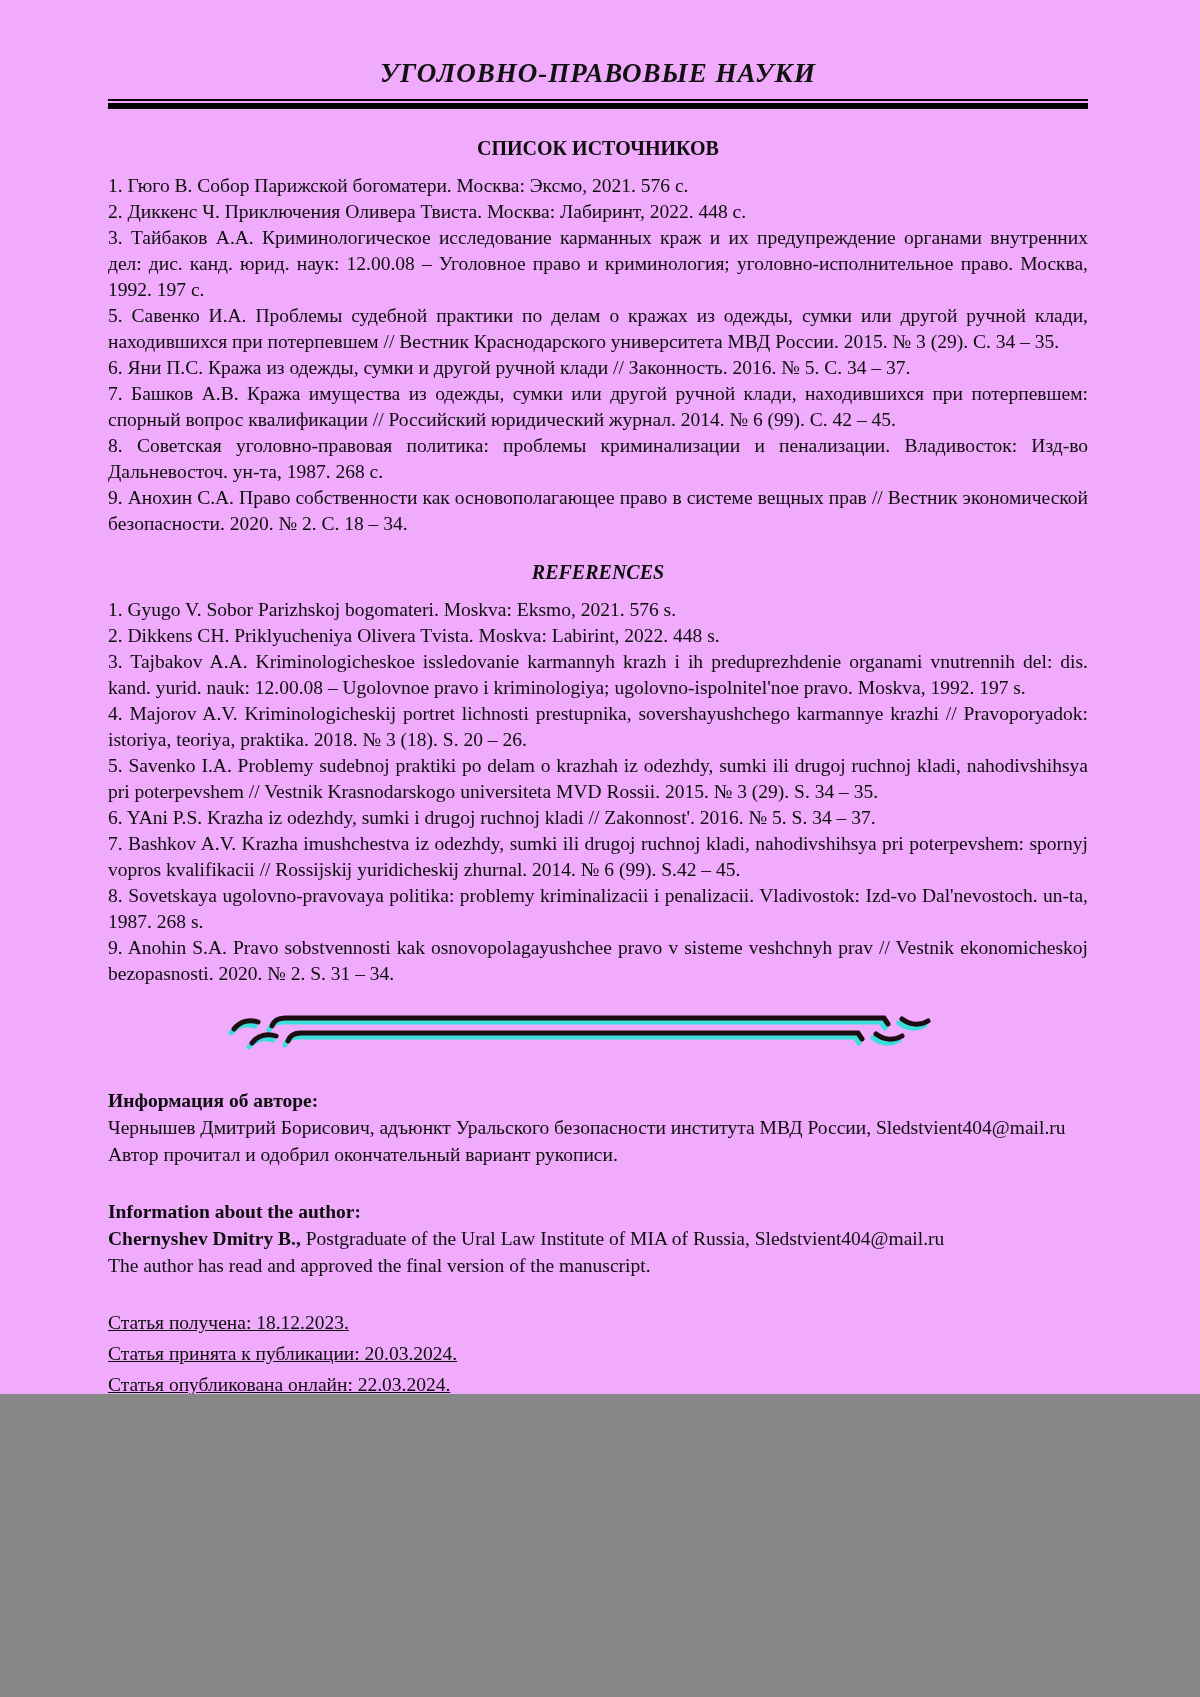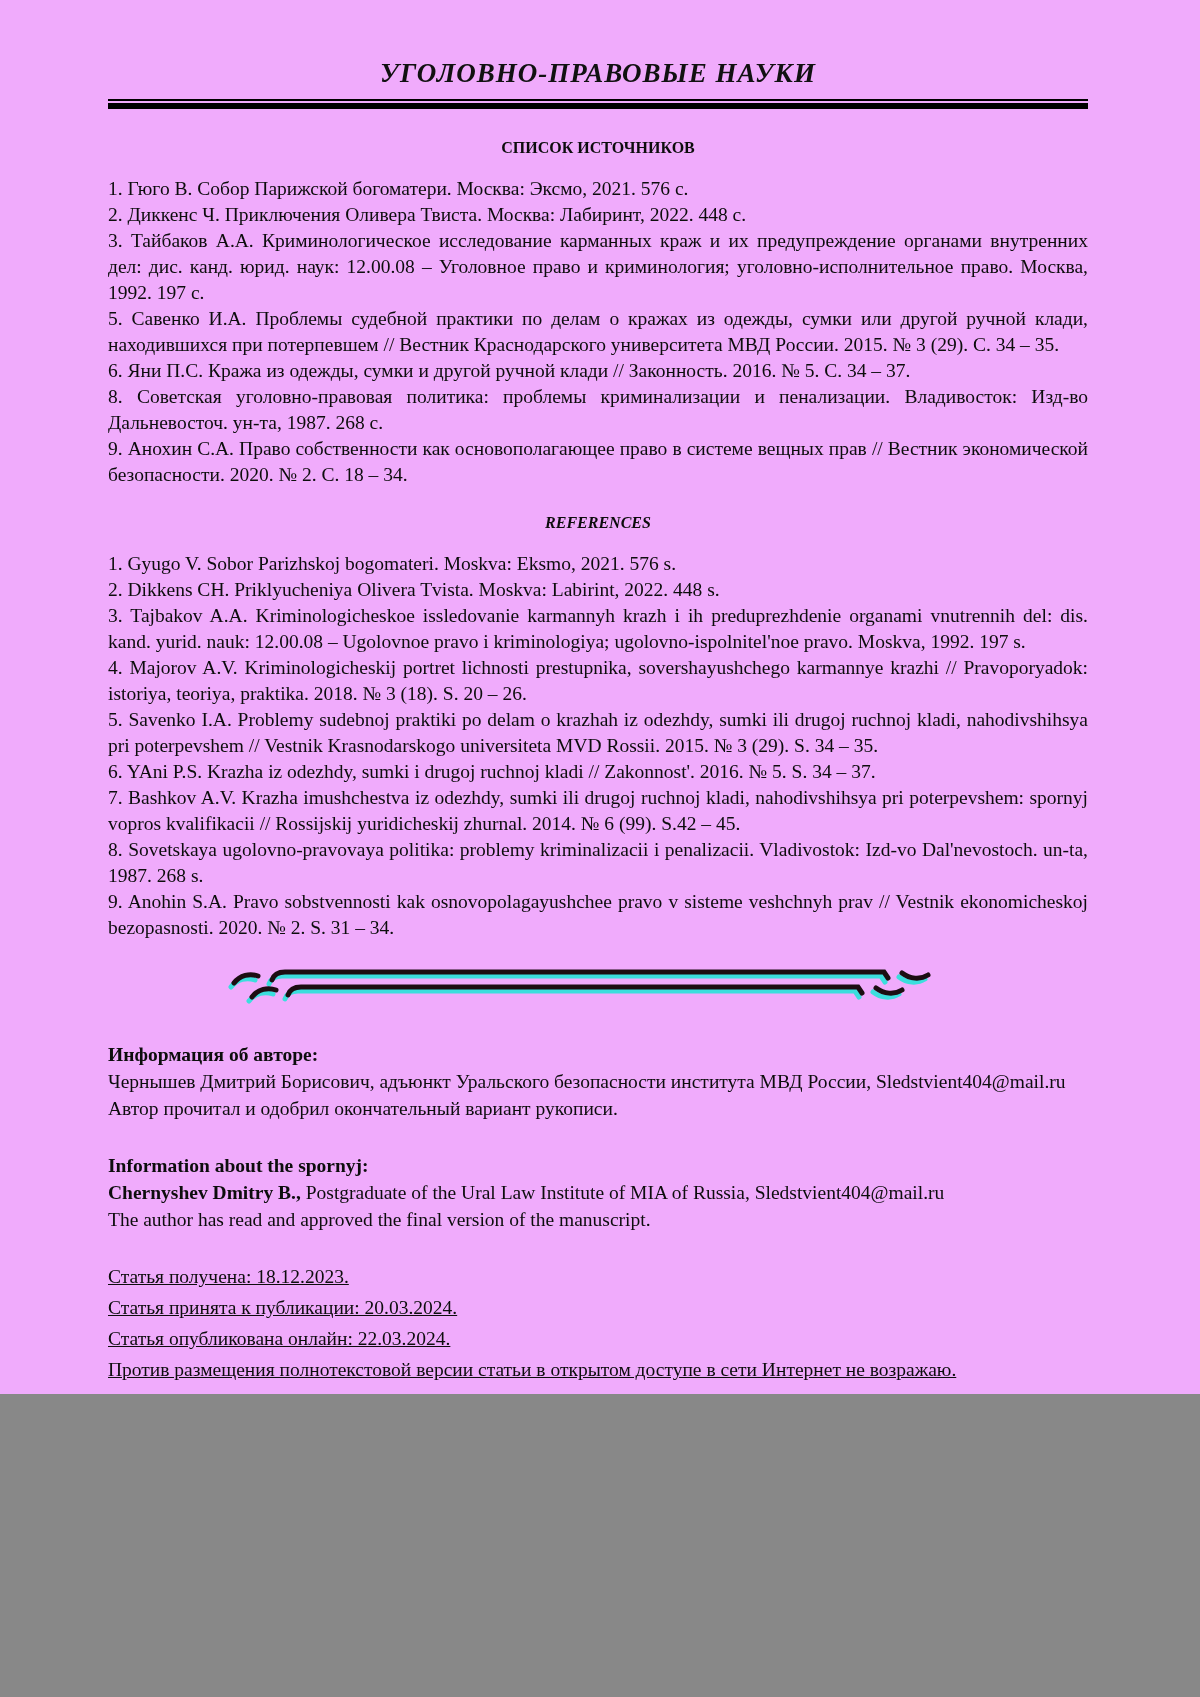--- a/index.html
+++ b/index.html
@@ -24,30 +24,30 @@
     letter-spacing: 1px;
     color: #111;
   }
   .double-rule {
     margin-top: 10px;
     height: 2px;
     border-top: 2px solid #000;
     border-bottom: 6px solid #000;
   }
   .section-heading {
-    margin: 15px;
+    margin: 8px;
     padding: 0;
     text-align: center;
-    font-size: 16px;
+    font-size: 20px;
     font-weight: bold;
     line-height: 26px;
   }
   .sources-heading { margin-top: 26px; }
   .references-heading { margin-top: 22px; font-style: italic; }
-  .ref-list { margin-top: 4px; }
+  .ref-list { margin-top: 12px; }
   .ref-item {
     margin: 0;
     font-size: 19.5px;
     line-height: 26px;
     text-align: justify;
     text-justify: inter-word;
   }
   .divider-wrap {
     margin-top: 26px;
     text-align: center;
@@ -94,20 +94,21 @@
   <main>
 
     <section>
       <h2 class="section-heading sources-heading">СПИСОК ИСТОЧНИКОВ</h2>
       <div class="ref-list">
           <p class="ref-item">1. Гюго В. Собор Парижской богоматери. Москва: Эксмо, 2021. 576 с.</p>
           <p class="ref-item">2. Диккенс Ч. Приключения Оливера Твиста. Москва: Лабиринт, 2022. 448 с.</p>
           <p class="ref-item">3. Тайбаков А.А. Криминологическое исследование карманных краж и их предупреждение органами внутренних дел: дис. канд. юрид. наук: 12.00.08 – Уголовное право и криминология; уголовно-исполнительное право. Москва, 1992. 197 с.</p>
           <p class="ref-item">5. Савенко И.А. Проблемы судебной практики по делам о кражах из одежды, сумки или другой ручной клади, находившихся при потерпевшем // Вестник Краснодарского университета МВД России. 2015. № 3 (29). С. 34 – 35.</p>
           <p class="ref-item">6. Яни П.С. Кража из одежды, сумки и другой ручной клади // Законность. 2016. № 5. С. 34 – 37.</p>
+          <p class="ref-item">7. Башков А.В. Кража имущества из одежды, сумки или другой ручной клади, находившихся при потерпевшем: спорный вопрос квалификации // Российский юридический журнал. 2014. № 6 (99). С. 42 – 45.</p>
           <p class="ref-item">8. Советская уголовно-правовая политика: проблемы криминализации и пенализации. Владивосток: Изд-во Дальневосточ. ун-та, 1987. 268 с.</p>
           <p class="ref-item">9. Анохин С.А. Право собственности как основополагающее право в системе вещных прав // Вестник экономической безопасности. 2020. № 2. С. 18 – 34.</p>
         </div>
     </section>
 
     <section>
       <h2 class="section-heading references-heading">REFERENCES</h2>
       <div class="ref-list">
           <p class="ref-item">1. Gyugo V. Sobor Parizhskoj bogomateri. Moskva: Eksmo, 2021. 576 s.</p>
           <p class="ref-item">2. Dikkens CH. Priklyucheniya Olivera Tvista. Moskva: Labirint, 2022. 448 s.</p>
@@ -142,21 +143,21 @@
       </svg>
     </div>
 
     <section class="author-block ru">
       <p class="author-heading">Информация об авторе:</p>
       <p class="author-text">Чернышев Дмитрий Борисович, адъюнкт Уральского безопасности института МВД России, Sledstvient404@mail.ru</p>
       <p class="author-text">Автор прочитал и одобрил окончательный вариант рукописи.</p>
     </section>
 
     <section class="author-block en">
-      <p class="author-heading">Information about the spornyj:</p>
+      <p class="author-heading">Information about the author:</p>
       <p class="author-text"><span class="bold-name">Chernyshev Dmitry B.,</span><span> Postgraduate of the Ural Law Institute of MIA of Russia, Sledstvient404@mail.ru</span></p>
       <p class="author-text">The author has read and approved the final version of the manuscript.</p>
     </section>
 
     <section class="dates-block">
       <p class="date-line">Статья получена: 18.12.2023.</p>
       <p class="date-line">Статья принята к публикации: 20.03.2024.</p>
       <p class="date-line">Статья опубликована онлайн: 22.03.2024.</p>
       <p class="date-line">Против размещения полнотекстовой версии статьи в открытом доступе в сети Интернет не возражаю.</p>
     </section>

